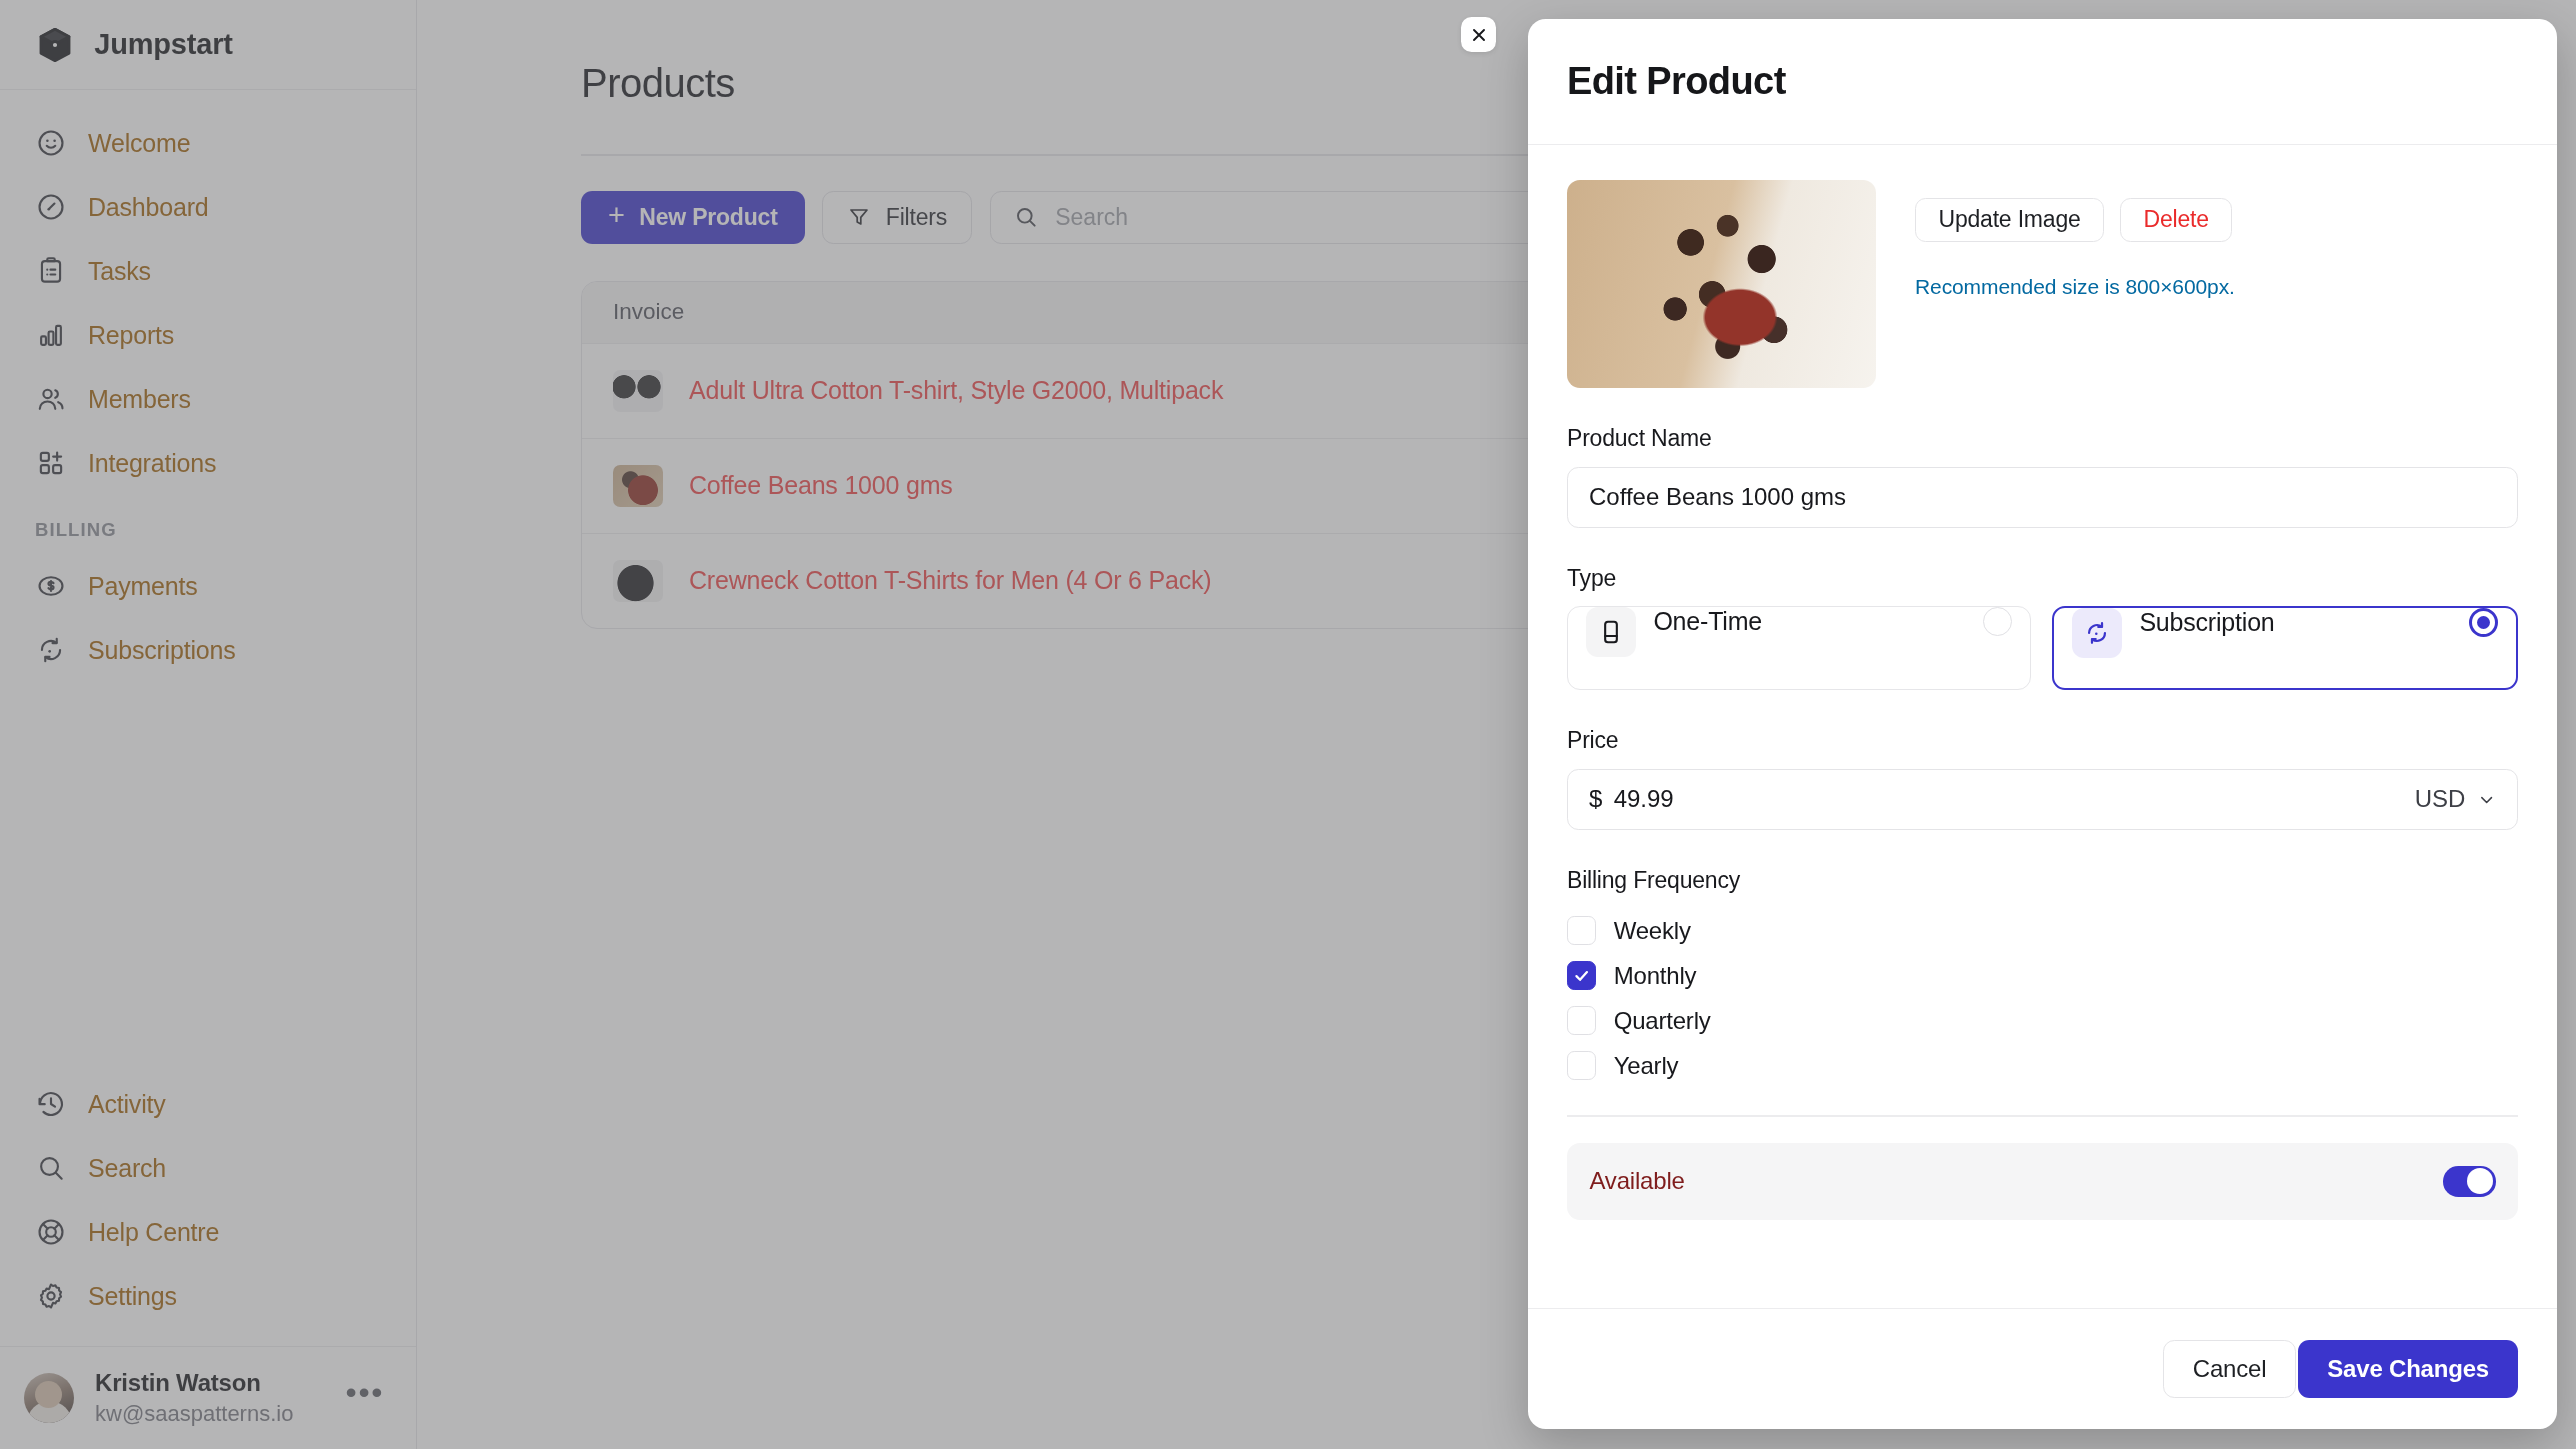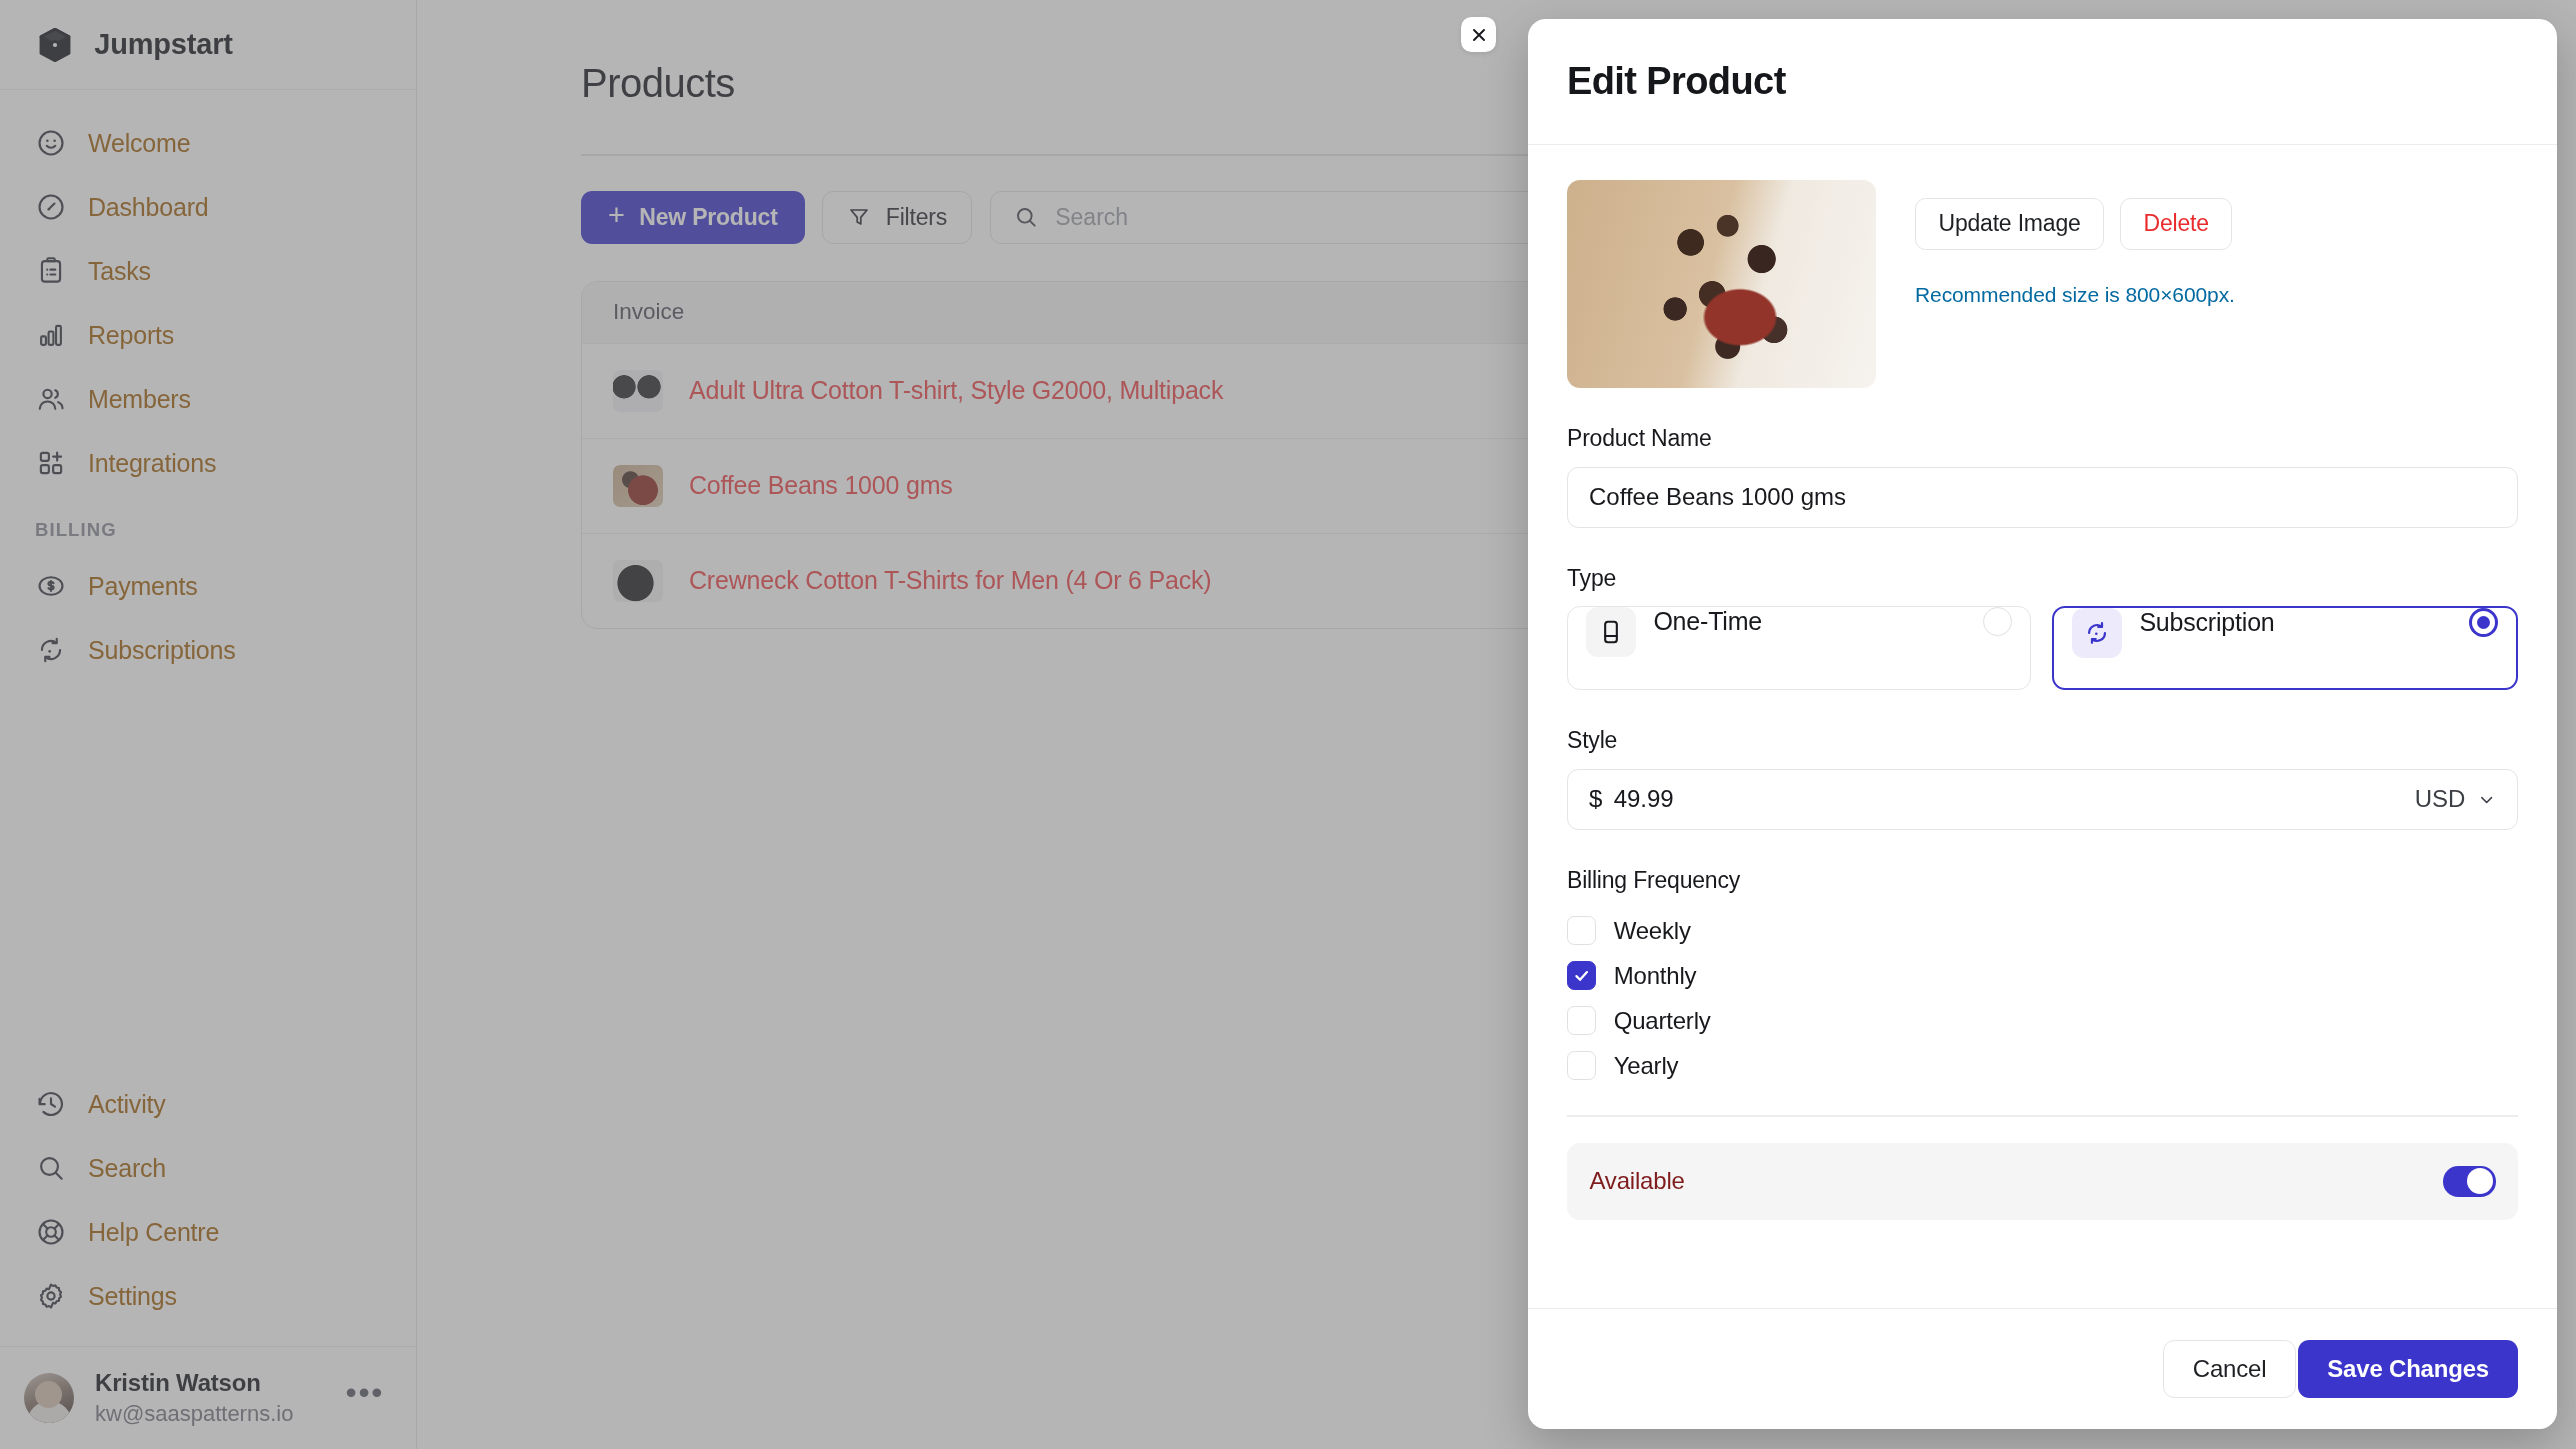--- a/index.html
+++ b/index.html
@@ -178,21 +178,21 @@
       radial-gradient(circle at 58% 62%, #533a2c 0 12px, transparent 13px),
       radial-gradient(circle at 35% 62%, #3c2822 0 11.3px, transparent 12px),
       radial-gradient(circle at 67% 72%, #46302a 0 13px, transparent 13.7px),
       radial-gradient(circle at 52% 80%, #3d2922 0 12px, transparent 13px),
       linear-gradient(105deg, #cdb08c 0%, #d9c0a0 46%, #efe9e0 62%, #f6f3ee 100%);
     background-color: #d4b894;
   }
   .image-actions { padding-top: 17.7px; }
   .img-btn-row { display: flex; gap: 16px; }
   .img-btn {
-    height: 52px; padding: 0 22.5px; border-radius: 10.5px; background: #fff;
+    height: 44px; padding: 0 22.5px; border-radius: 10.5px; background: #fff;
     border: 1.6px solid #e4e4e7; font-size: 23px; font-family: inherit;
     color: #1e2024; cursor: pointer; letter-spacing: -0.2px;
   }
   .img-btn.danger { color: #ea2b2b; }
   .img-hint { font-size: 21px; color: #0369a1; margin-top: 33px; letter-spacing: -0.1px; }
 
   .field { margin-top: 37px; }
   .field-label { font-size: 23px; color: #18191d; margin-bottom: 14.5px; letter-spacing: -0.2px; }
   .text-input {
     width: 100%; height: 61px; border: 1.6px solid #e4e4e7; border-radius: 11.3px;
@@ -560,21 +560,21 @@
               <circle cx="11.4" cy="12.6" r="1.1" fill="#3b35cc" stroke="none"></circle>
             </svg>
           </span>
           <span class="type-name">Subscription</span>
           <span class="radio on"></span>
         </div>
       </div>
     </div>
 
     <div class="field">
-      <div class="field-label">Style</div>
+      <div class="field-label">Price</div>
       <div class="price-input-wrap">
         <span class="price-symbol">$</span>
         <input class="price-val" type="text" value="49.99" style="">
         <span class="currency">
           <span class="currency-label">USD</span>
           <span style="display:flex">
             <svg viewBox="0 0 24 24" fill="none" stroke="#3d3f46" stroke-width="1.9" stroke-linecap="round" stroke-linejoin="round">
               <path d="M6 9.5 12 15.5 18 9.5"></path>
             </svg>
           </span>

